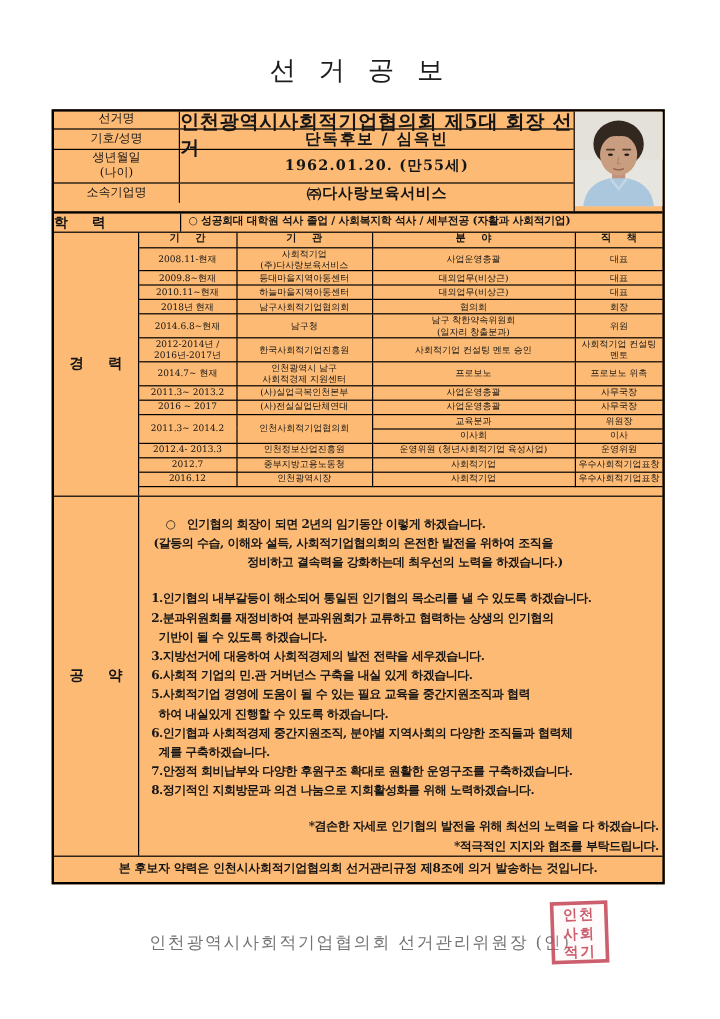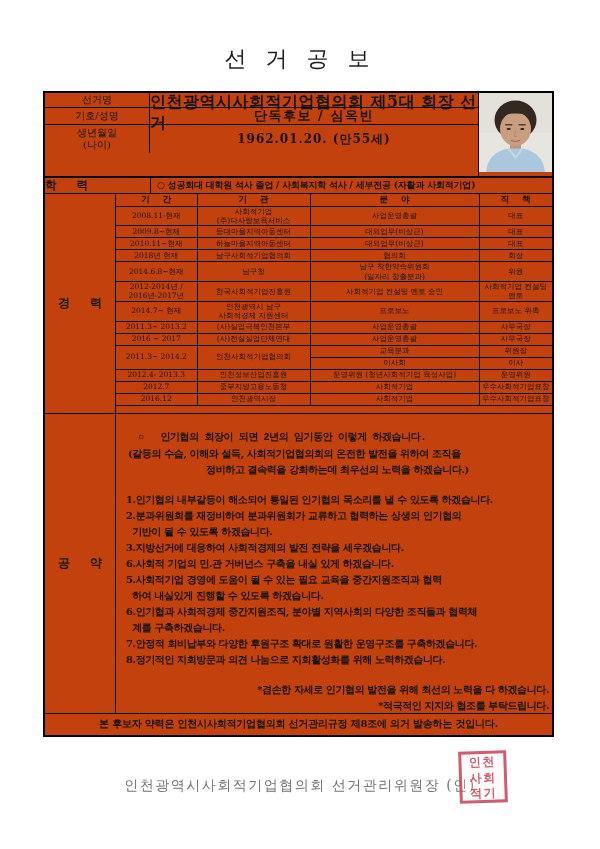--- a/index.html
+++ b/index.html
@@ -8,21 +8,21 @@
     position: relative; width: 600px; height: 849px; background: #fff;
     font-family: "DejaVu Serif", "Liberation Serif", serif; color: #151515;
     overflow: hidden;
   }
   .doc-title {
     position: absolute; top: 44px; left: 0; width: 100%;
     text-align: center; font-size: 22px; letter-spacing: 6px; color: #1c1c1c;
   }
   .doc-table {
     position: absolute; left: 43px; top: 91px; width: 511px;
-    border: 2px solid #000; background: #c2410c;
+    border: 2px solid #000; background: #fdba74;
   }
   
   .sec-header { display: flex; border-bottom: 2px solid #000; }
   .hdr-grid { flex: 1; min-width: 0; }
   .hdr-row { display: flex; border-bottom: 1px solid #000; }
   .hdr-row:last-child { border-bottom: none; }
   .hdr-label {
     width: 105px; border-right: 1px solid #000; display: flex;
     align-items: center; justify-content: center; font-size: 10px;
     white-space: pre-line; text-align: center; line-height: 1.25;
@@ -61,21 +61,21 @@
   table.career tr:first-child td { border-top: none; }
   table.career td:first-child { border-left: none; text-align: center; }
   table.career td:last-child { border-right: none; }
   
   .sec-pledge { display: flex; border-bottom: 1px solid #000; height: 300px; }
   .pledge-content {
     flex: 1; min-width: 0; padding: 16px 3px 0 10px; font-weight: bold;
     font-size: 10px; line-height: 16px; letter-spacing: -0.4px;
   }
   .pl-line { white-space: pre-wrap; }
-  .pl-intro-0 { padding-left: 12px; font-family: Liberation Mono, monospace; }
+  .pl-intro-0 { padding-left: 12px; }
   .pl-intro-1 { padding-left: 2px; }
   .pl-intro-2 { text-align: center; }
   .pl-gap { height: 14px; }
   .pl-close { text-align: right; }
   
   .sec-footnote {
     height: 21px; display: flex; align-items: center; justify-content: center;
     font-weight: bold; font-size: 10px; letter-spacing: -0.2px;
   }
   
@@ -107,20 +107,24 @@
           <div class="hdr-value v1">인천광역시사회적기업협의회 제5대 회장 선거</div>
         </div>
         <div class="hdr-row h2">
           <div class="hdr-label">기호/성명</div>
           <div class="hdr-value v2">단독후보 / 심옥빈</div>
         </div>
         <div class="hdr-row h3">
           <div class="hdr-label">생년월일
 (나이)</div>
           <div class="hdr-value v3">1962.01.20. (만55세)</div>
+        </div>
+        <div class="hdr-row h4">
+          <div class="hdr-label">소속기업명</div>
+          <div class="hdr-value v4">㈜다사랑보육서비스</div>
         </div>
       </div>
       <div class="photo-cell">
         <svg width="74" height="79" viewBox="0 0 74 79" xmlns="http://www.w3.org/2000/svg">
           <rect width="74" height="79" fill="#e7e5df"></rect>
           <rect width="74" height="40" fill="#e3e1da"></rect>
           <ellipse cx="36.5" cy="27" rx="21" ry="19.5" fill="#332820"></ellipse>
           <rect x="31" y="48" width="11" height="10" fill="#c2937a"></rect>
           <ellipse cx="36.5" cy="36" rx="15.5" ry="17" fill="#c99d80"></ellipse>
           <path d="M20 33 C19 16 27 11 36.5 11 C46 11 54 16 53 33 C50 22 44.5 20 36.5 20.5 C28.5 20 23 22 20 33 Z" fill="#332820"></path>

